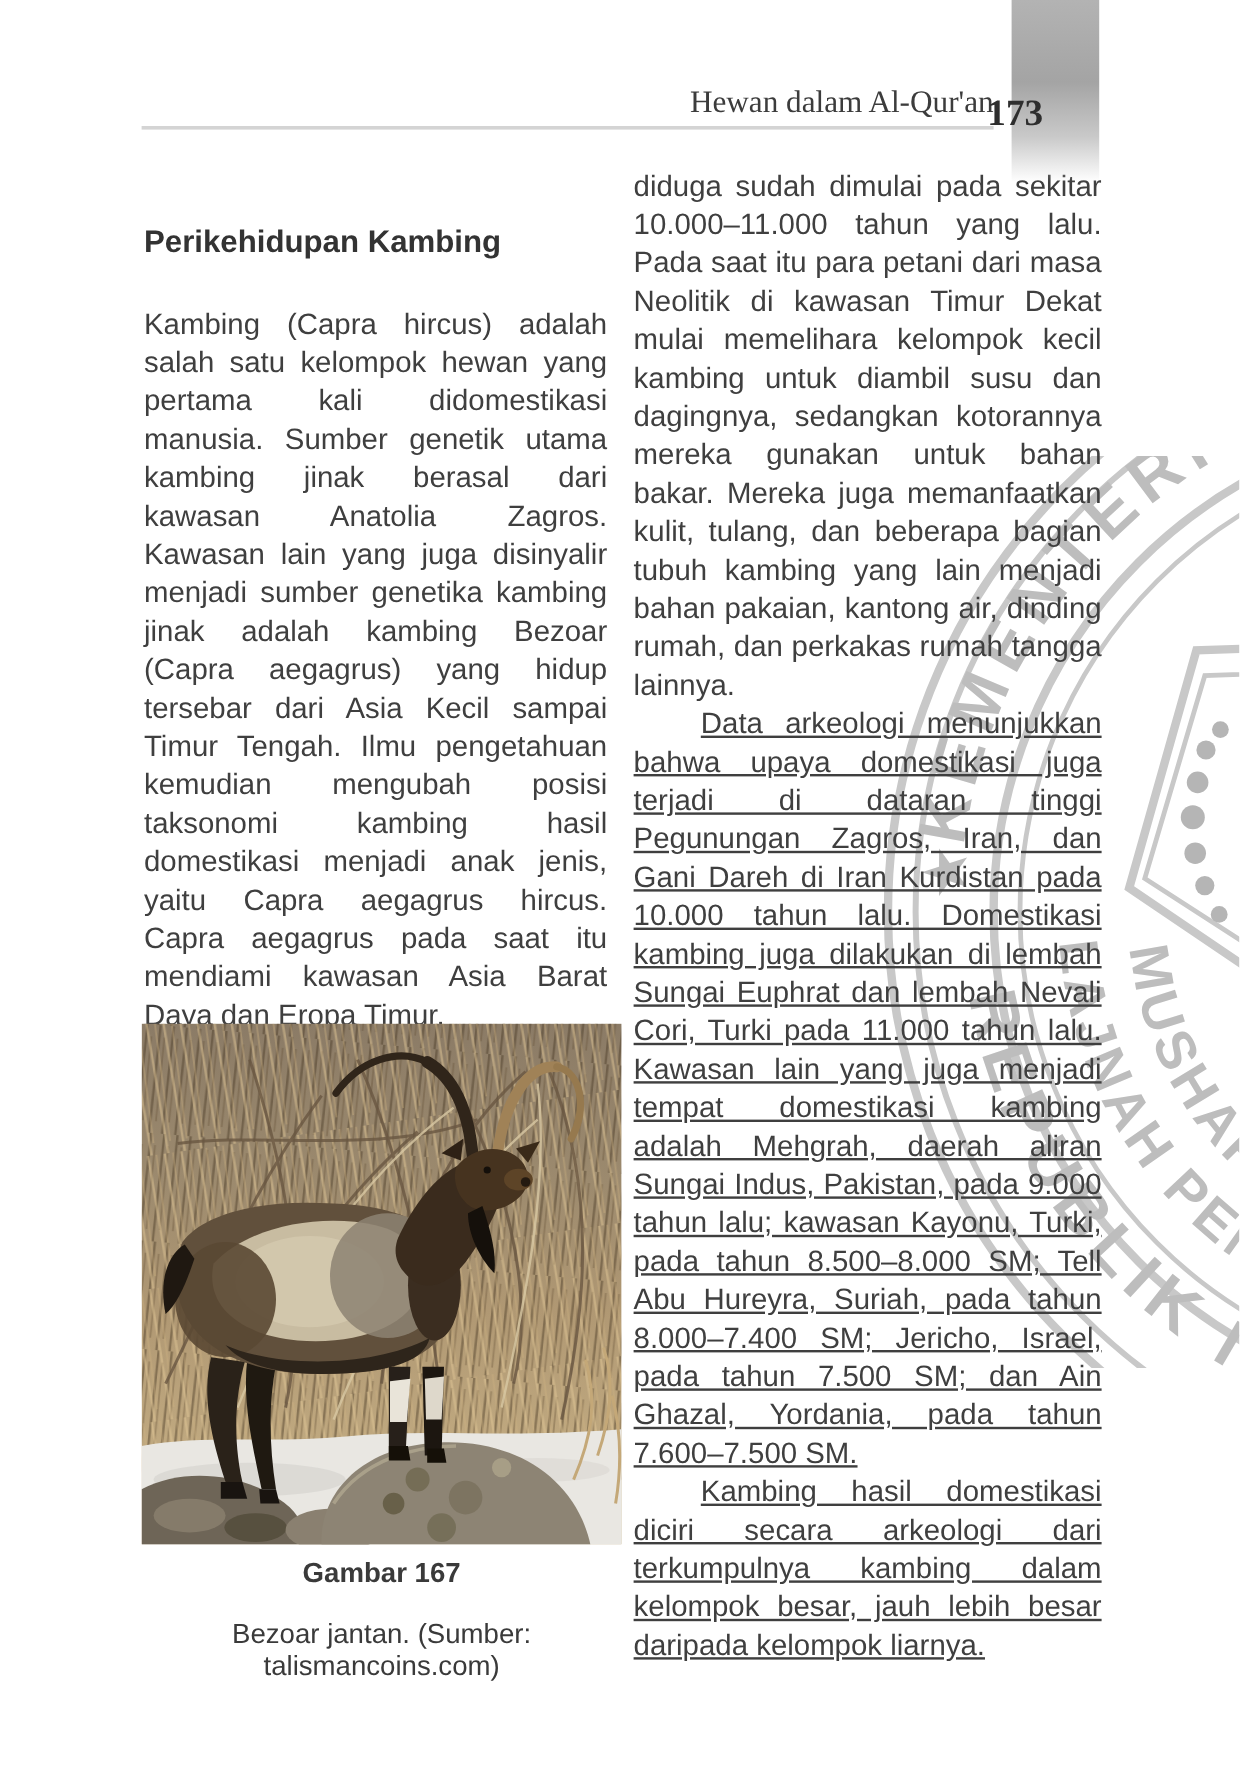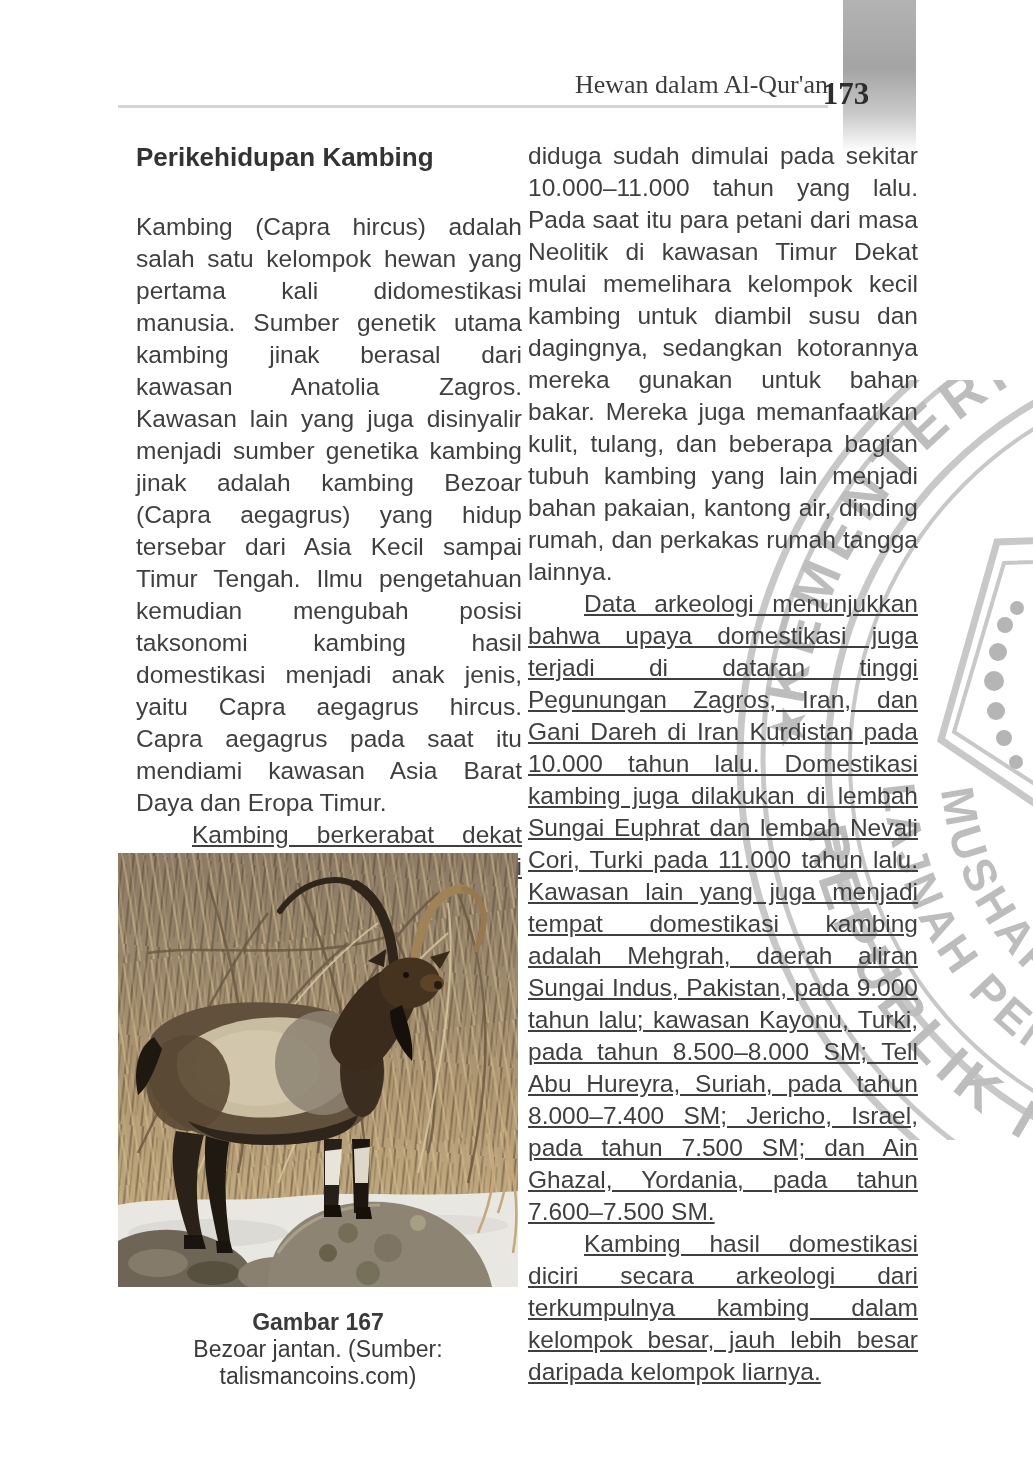--- a/index.html
+++ b/index.html
@@ -30,42 +30,42 @@
   }
   .pagenum{
     position:absolute;left:815px;top:76px;width:62px;
     text-align:center;
     font-family:"Liberation Serif",serif;
     font-size:31px;font-weight:600;color:#2e2e2e;
     z-index:4;
   }
   
   .col{position:absolute;top:140px;z-index:2;}
-  .col-left{left:136px;width:386px;}
+  .col-left{left:120px;width:386px;margin-top:44px;}
   .col-right{left:528px;width:390px;}
   .col h2{
     margin:0 0 37px 0;
     font-size:26px;line-height:34px;font-weight:bold;color:#333333;
   }
   .body-p{
     margin:0;
     font-size:24.5px;line-height:32px;
     text-align:justify;
     hyphens:none;
   }
   .body-p.indent{text-indent:56px;text-decoration:underline;}
   .it{}
   
   .photo{position:absolute;left:118px;top:853px;z-index:2;}
   .caption{
     position:absolute;left:118px;top:1297px;width:400px;
     text-align:center;z-index:2;line-height:27px;
   }
-  .cap-title{font-size:23px;font-weight:bold;color:#3a3a3a;margin-top:12px;}
-  .cap-sub{font-size:23px;color:#3a3a3a;}
+  .cap-title{font-size:23px;font-weight:bold;color:#3a3a3a;}
+  .cap-sub{font-size:23px;color:#3a3a3a;margin-top:24px;}
   
   .watermark{position:absolute;left:700px;top:380px;z-index:0;}
   .watermark text{font-family:"Liberation Sans",sans-serif;font-weight:bold;fill:#bdbdbd;}
   .watermark .ring{fill:none;stroke:#c8c8c8;}
 </style>
 </head>
 <body>
 
 <div class="page">
 

